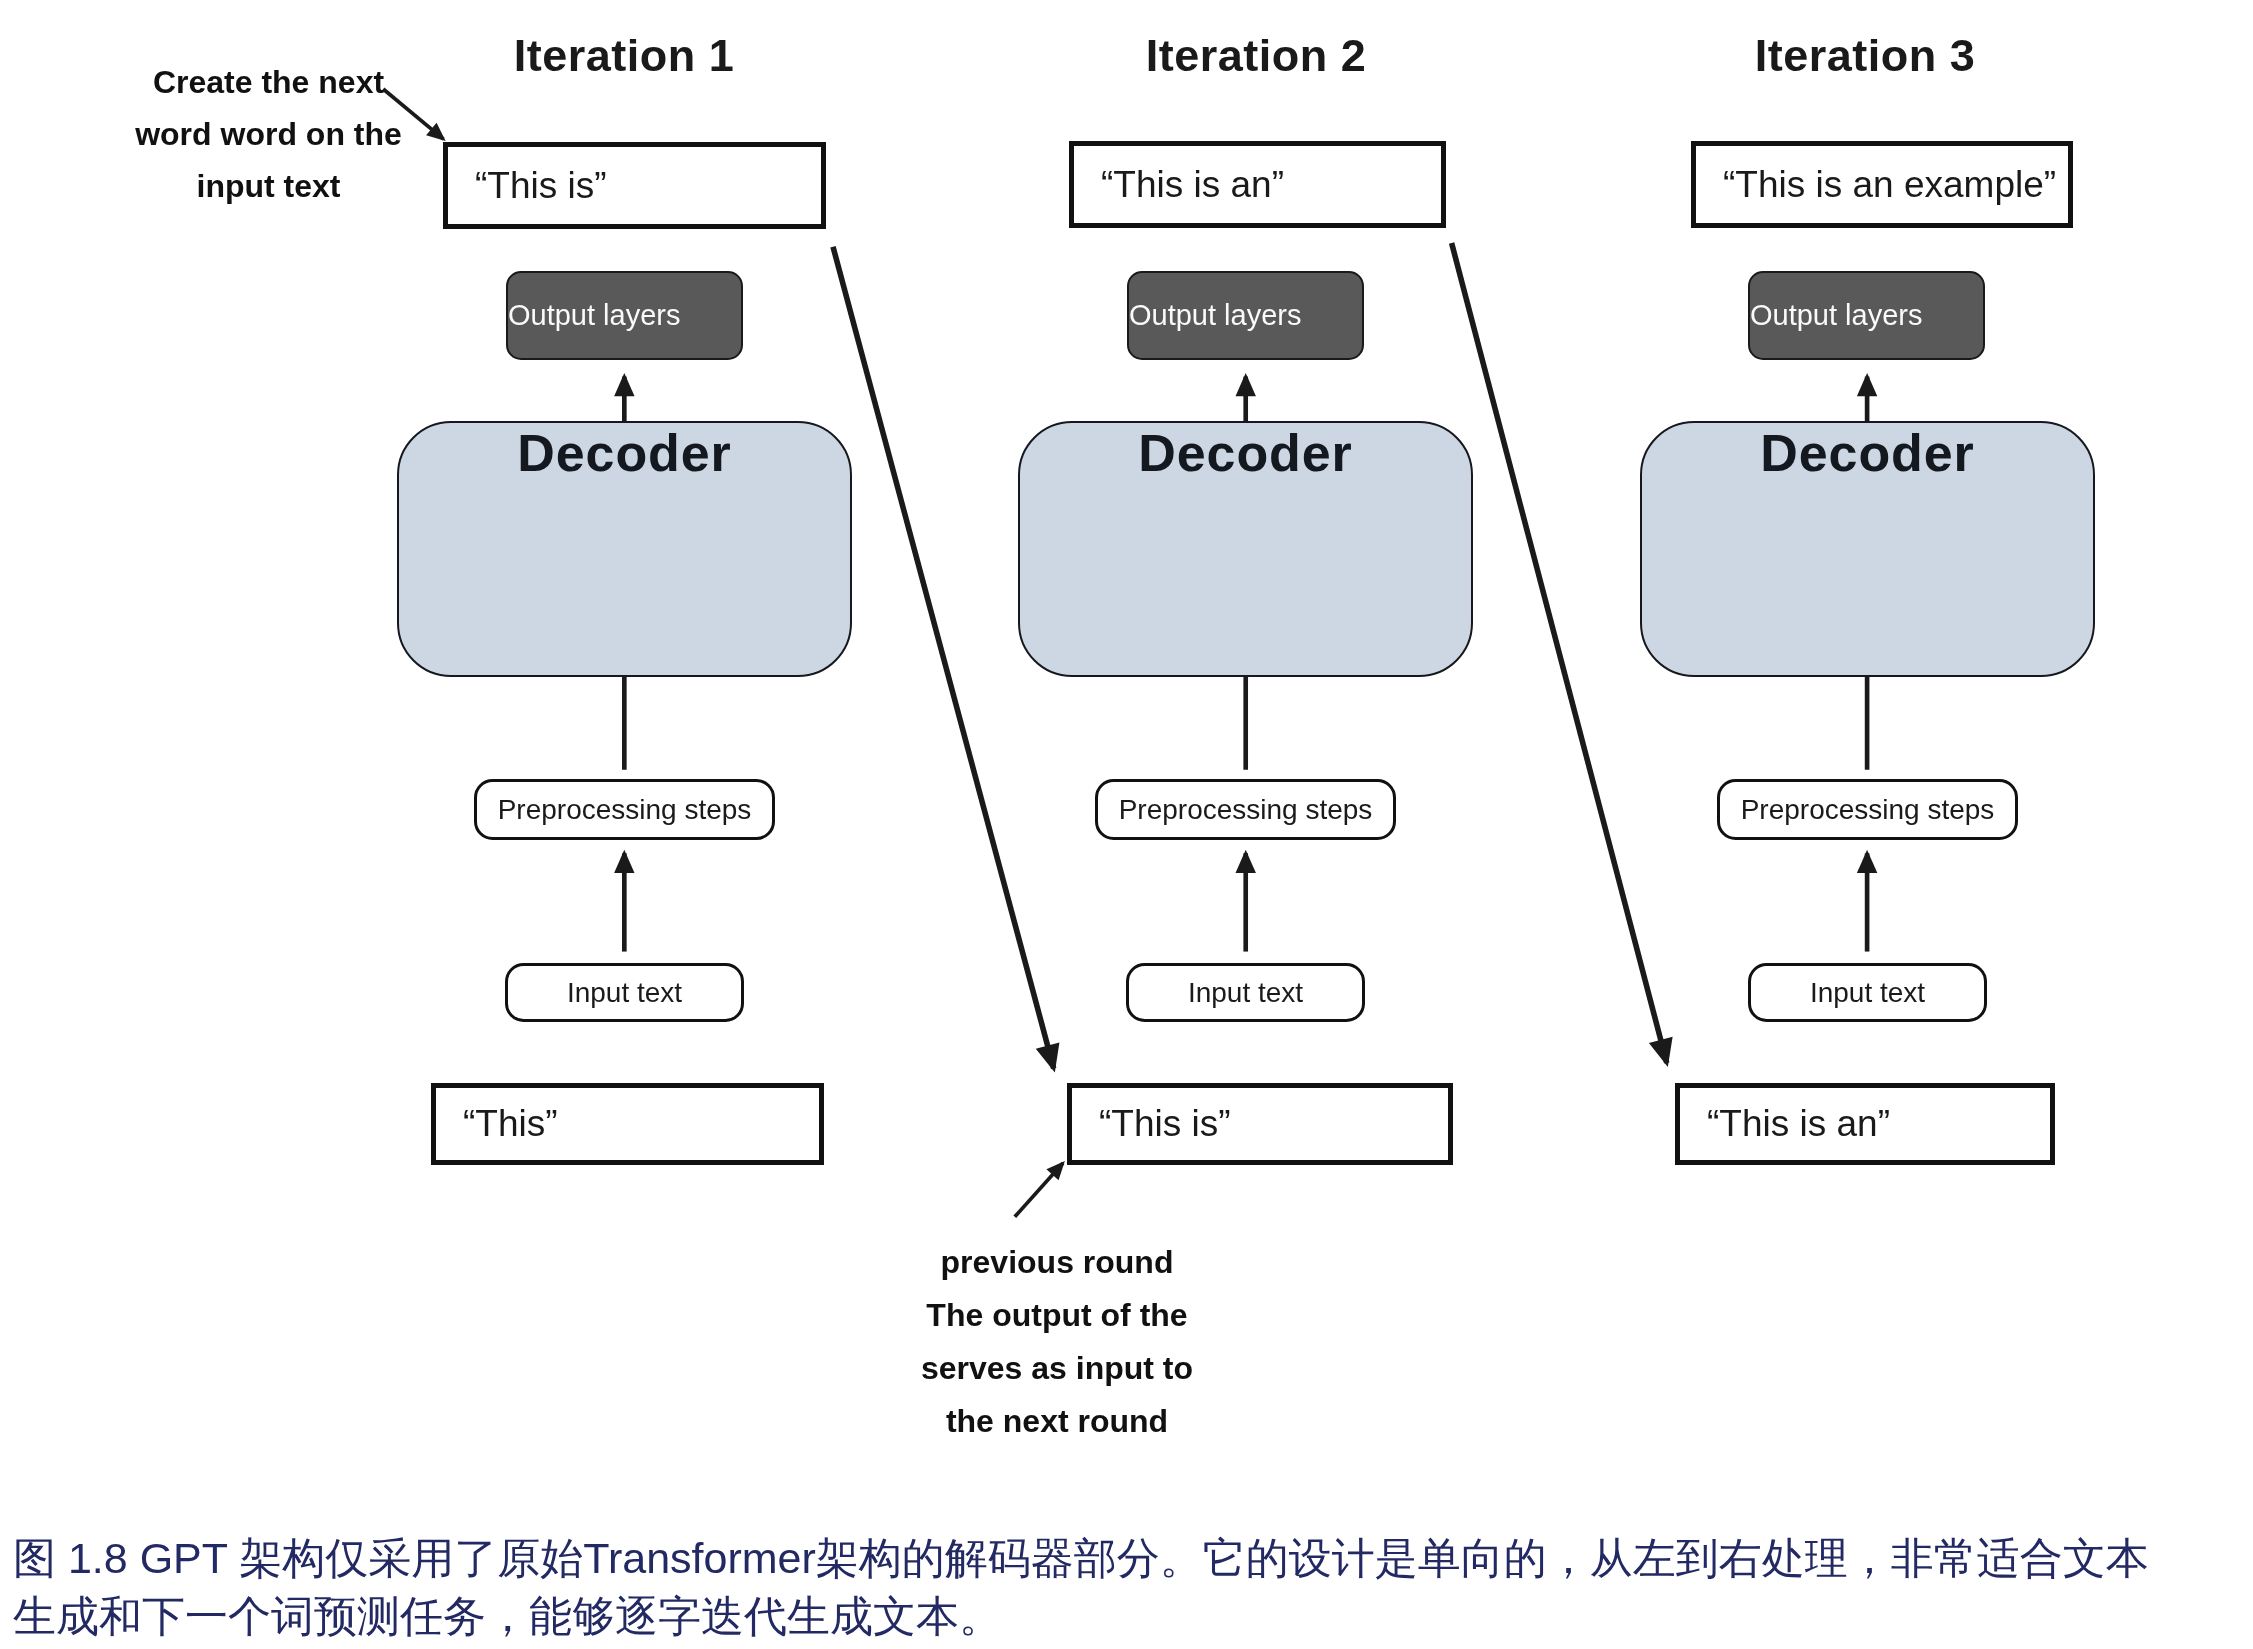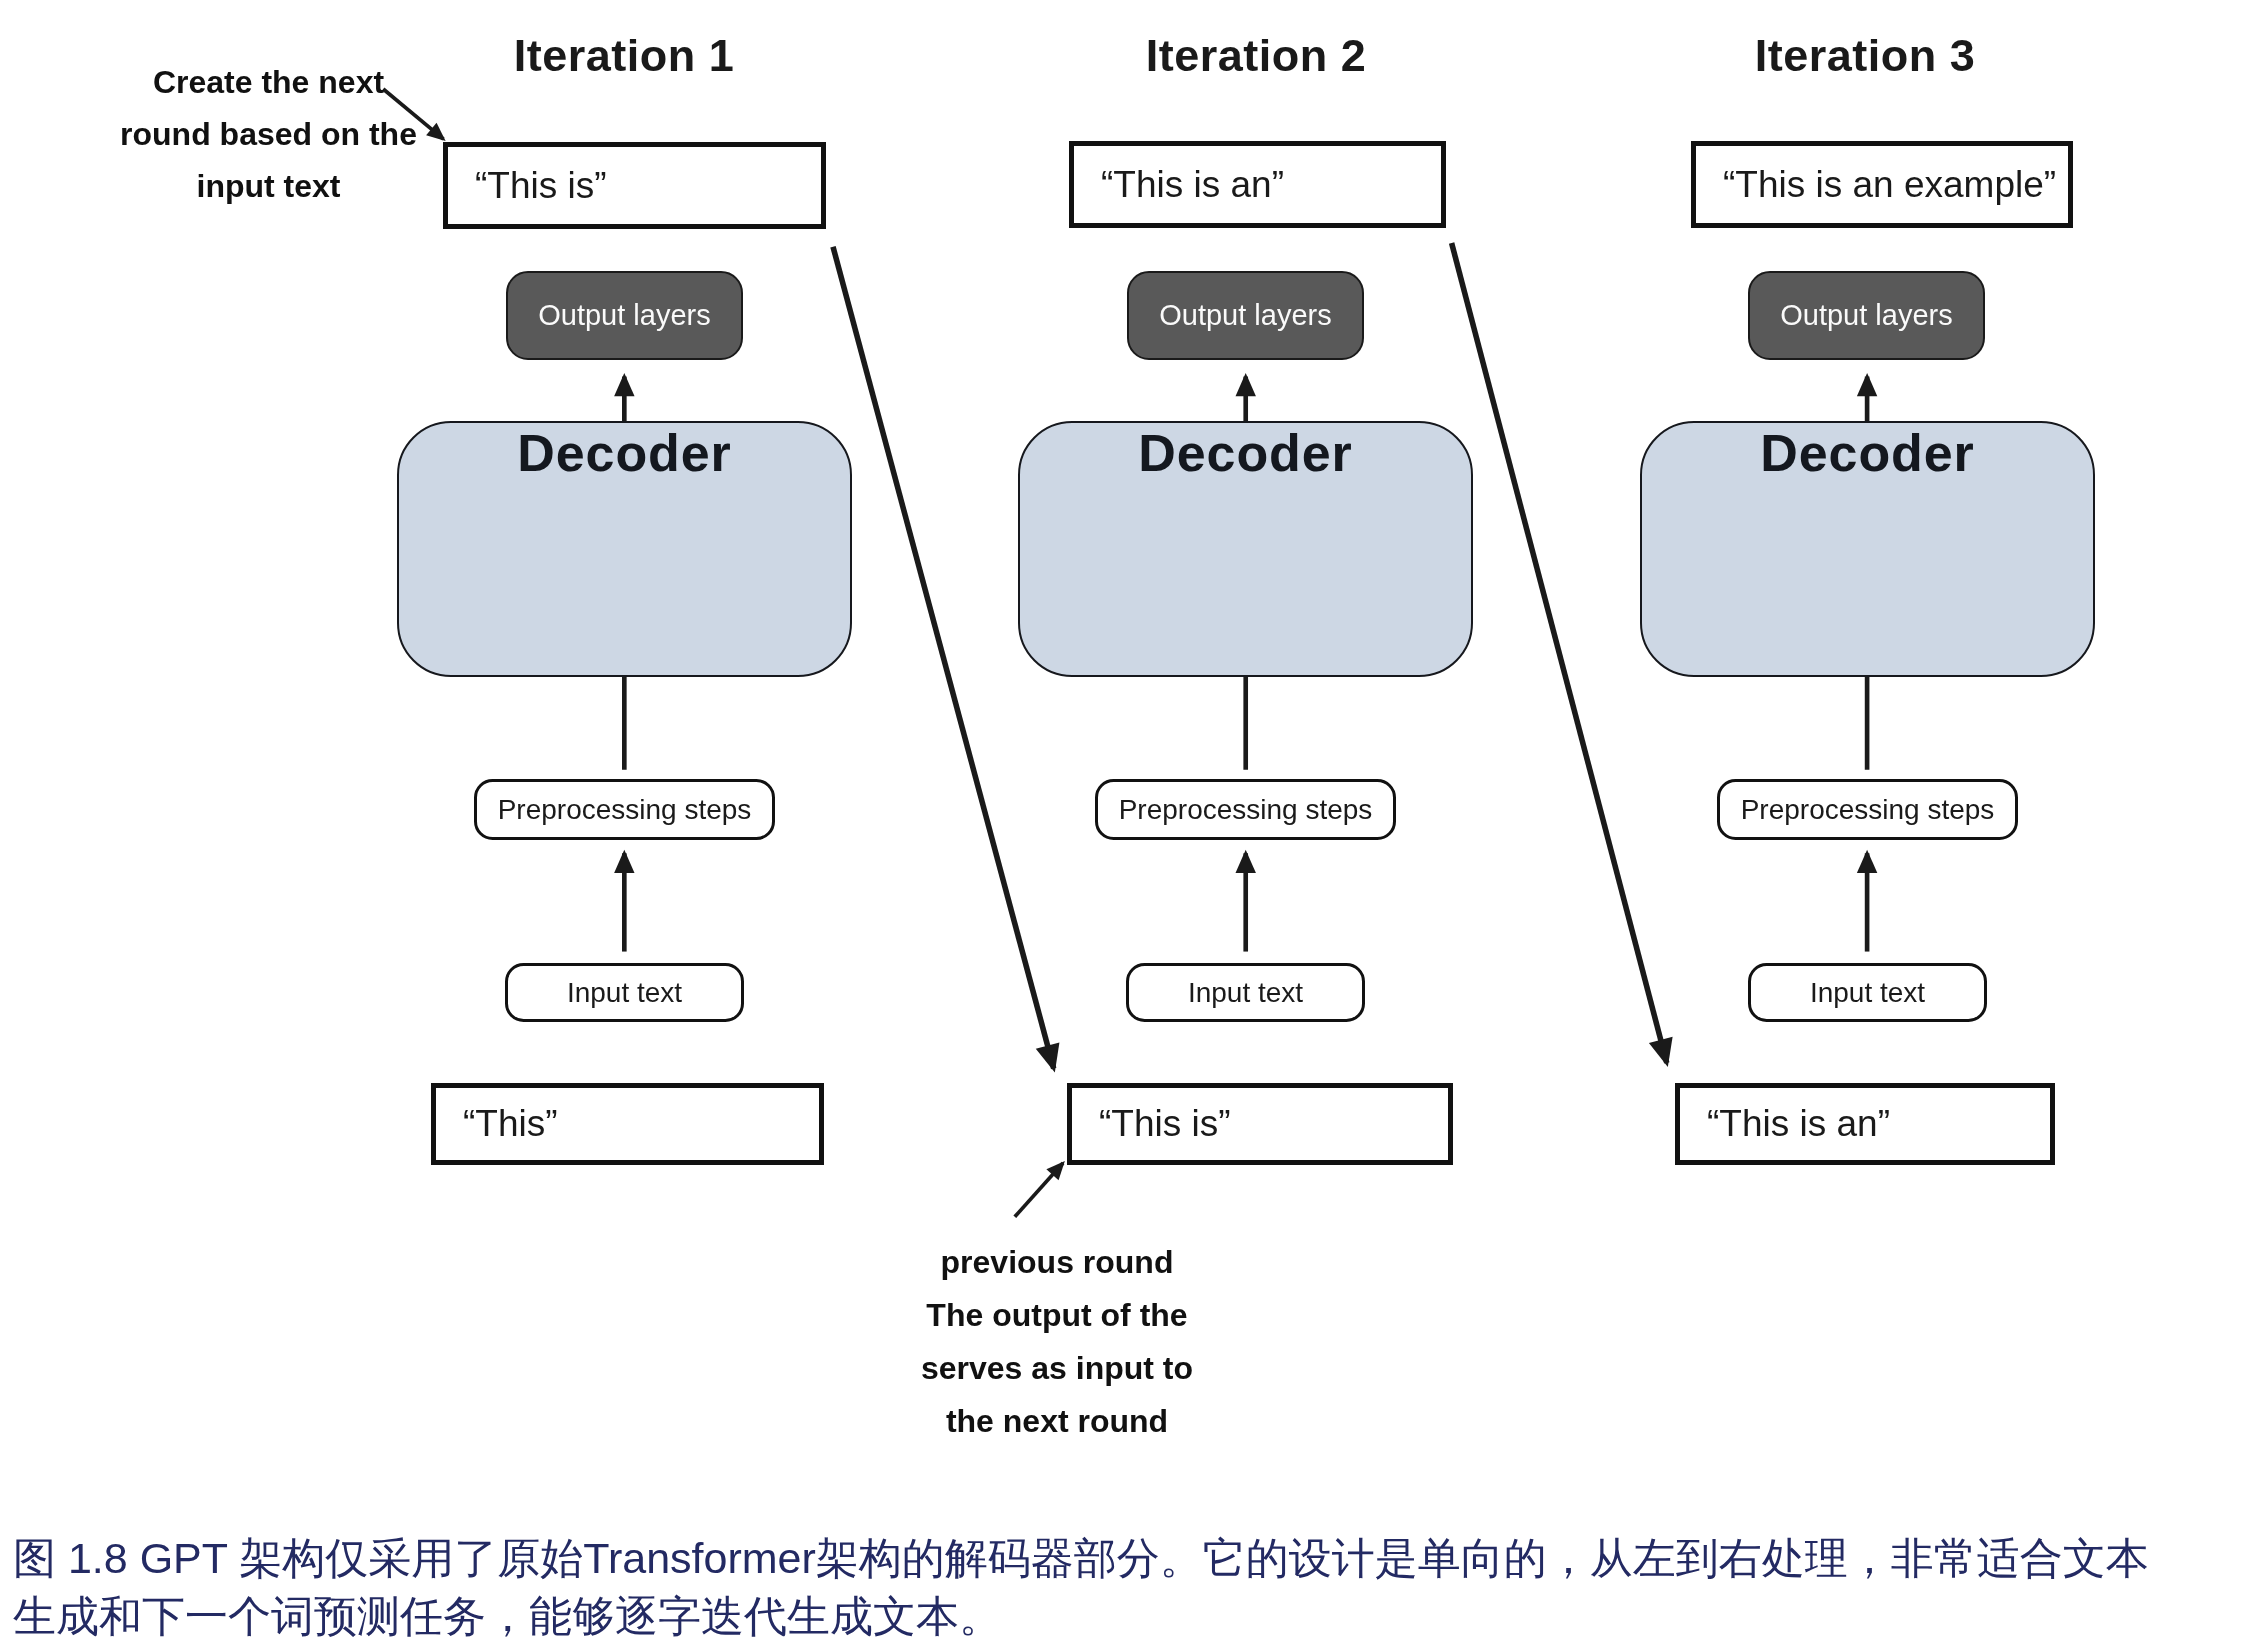--- a/index.html
+++ b/index.html
@@ -35,24 +35,23 @@
     display: flex;
     align-items: center;
     padding-left: 27px;
     font-size: 37px;
     color: #1a1a1a;
   }
   .output-layers {
     position: absolute;
     background: var(--output-layers-fill, #595959);
     border: 2.8px solid #1a1a1a;
-    border-radius: 22px;
+    border-radius: 15px;
     display: flex;
     align-items: center;
-    justify-content: center;
     font-size: 29px;
     color: #fafafa;
   }
   .decoder {
     position: absolute;
     background: var(--decoder-fill, #cdd7e4);
     border: 2.8px solid #16181d;
     border-radius: 54px;
     display: flex;
     align-items: flex-start;
@@ -118,21 +117,21 @@
 
     <line x1="898" y1="266" x2="1136" y2="1152" stroke="#1a1a1a" stroke-width="6" marker-end="url(#ah)"></line>
     <line x1="1565" y1="262" x2="1797" y2="1146" stroke="#1a1a1a" stroke-width="6" marker-end="url(#ah)"></line>
 
     <line x1="413" y1="96" x2="478" y2="150" stroke="#1a1a1a" stroke-width="4" marker-end="url(#ah)"></line>
     <line x1="1094" y1="1312" x2="1146" y2="1254" stroke="#1a1a1a" stroke-width="4" marker-end="url(#ah)"></line>
   </svg>
 
   <div class="annotation" style="left:83px; top:56px; width:371px;">
     <div>Create the next</div>
-    <div>round based on the</div>
+    <div>word word on the</div>
     <div>input text</div>
   </div>
 
   <div class="annotation" style="left:853px; top:1236px; width:408px; line-height:53px;">
     <div>previous round</div>
     <div>The output of the</div>
     <div>serves as input to</div>
     <div>the next round</div>
   </div>
 

